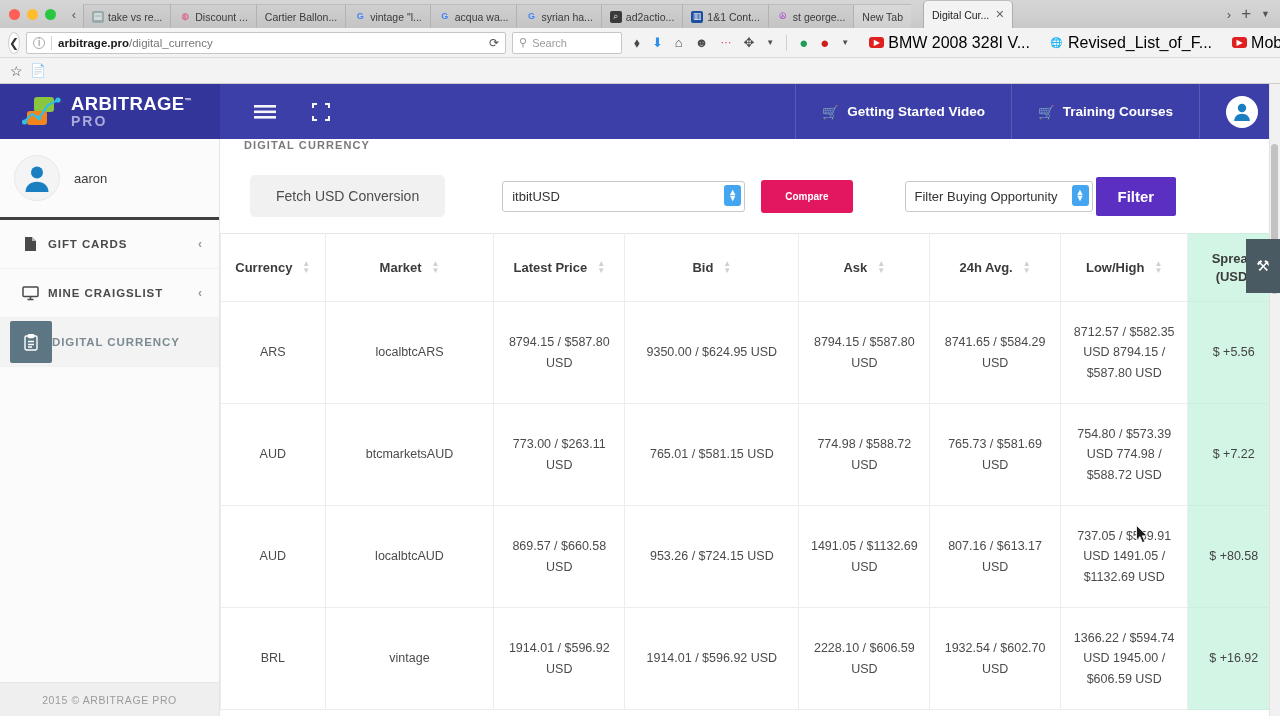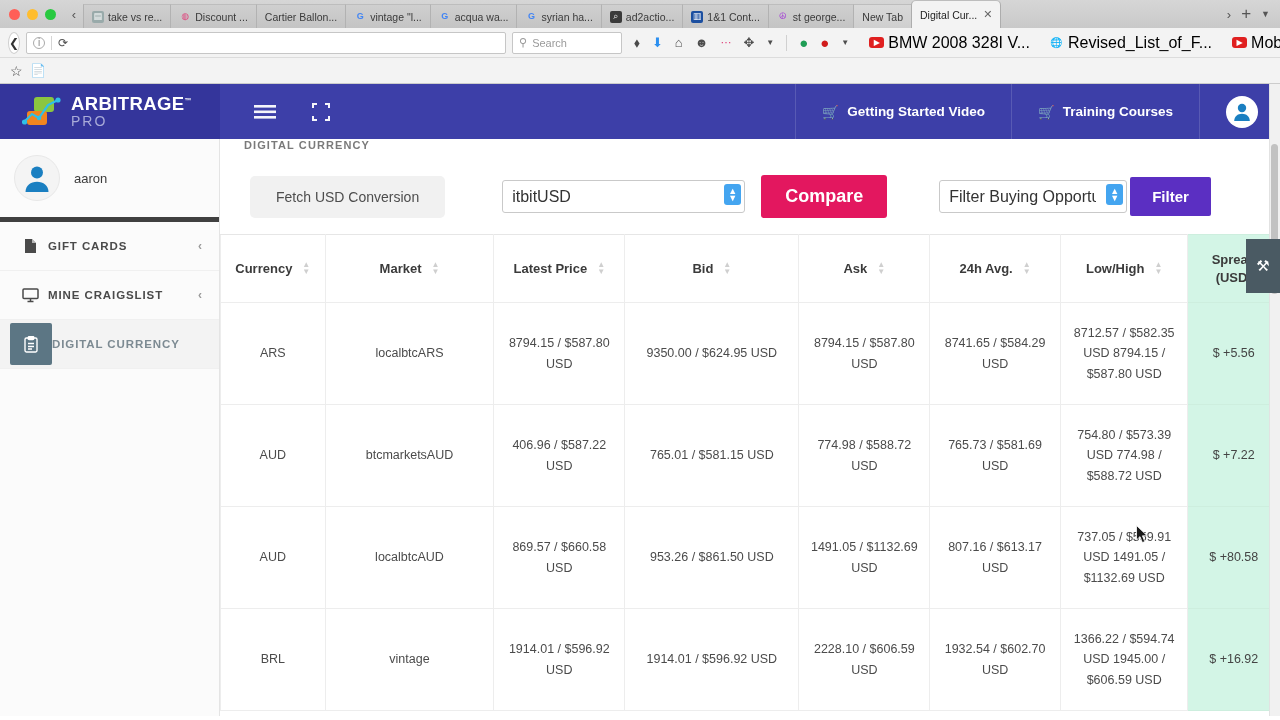--- a/index.html
+++ b/index.html
@@ -46,20 +46,21 @@
     position: relative;
   }
   .tab .tab-label { overflow: hidden; text-overflow: ellipsis; white-space: nowrap; }
   .tab.active {
     background: #f3f3f3;
     height: 28px;
     border-top-left-radius: 5px; border-top-right-radius: 5px;
     color: #1d1d1d;
     border-left: 1px solid #adadad; border-right: 1px solid #adadad;
     z-index: 3;
+    margin-left: 12px;
   }
   .tab.newtab { background: linear-gradient(#d9d9d9,#cfcfcf); }
   .tab-favicon {
     width: 12px; height: 12px; flex: 0 0 12px;
     display: flex; align-items: center; justify-content: center;
     font-size: 9px; line-height: 1;
     border-radius: 2px;
   }
   .tab-close { font-size: 11px; color: #666; margin-left: 2px; }
   .tabstrip-right {
@@ -124,21 +125,21 @@
     display: flex; align-items: center; gap: 7px; padding-left: 22px;
   }
   .logo-mark { width: 42px; height: 34px; position: relative; flex: 0 0 42px; }
   .brand-text { line-height: 1; }
   .brand-text .b1 {
     color: #fff; font-size: 18.5px; font-weight: 700; letter-spacing: .4px;
     display: block; position: relative;
   }
   .brand-text .b1 sup { font-size: 7px; vertical-align: super; }
   .brand-text .b2 {
-    color: #a9abd8; font-size: 14px; font-weight: 400; letter-spacing: 2px; display: block;
+    color: #a9abd8; font-size: 14px; font-weight: 700; letter-spacing: 2px; display: block;
     margin-top: 1px;
   }
   .header-tools { display: flex; align-items: center; gap: 36px; padding-left: 34px; }
   .icon-btn { color: #fff; opacity: .95; display: flex; align-items: center; }
   .header-right { margin-left: auto; display: flex; align-items: center; }
   .hdr-link {
     color: #fff; font-size: 13.5px; font-weight: 700;
     display: flex; align-items: center; gap: 8px;
     padding: 0 26px; height: 100%;
     border-left: 1px solid rgba(255,255,255,.14);
@@ -152,21 +153,21 @@
     display: flex; align-items: center; justify-content: center;
   }
 
   
   .body-wrap { display: flex; height: 577px; }
   .sidebar {
     width: 220px; flex: 0 0 220px; background: #fbfbfb;
     border-right: 1px solid #e4e4e4; position: relative;
   }
   .user-block { display: flex; align-items: center; gap: 14px; padding: 16px 0 16px 14px;
-    border-bottom: 5px solid #404040; }
+    border-bottom: 3px solid #404040; }
   .user-avatar {
     width: 46px; height: 46px; border-radius: 50%;
     background: #f4f4f4; border: 1px solid #e8e8e8;
     display: flex; align-items: center; justify-content: center;
   }
   .user-name { font-size: 13px; color: #3b3b3b; }
   .nav-item {
     display: flex; align-items: center; height: 49px;
     padding-left: 12px; gap: 0;
     font-size: 11.5px; font-weight: 700; letter-spacing: .9px;
@@ -205,34 +206,34 @@
   .btn-fetch {
     background: #f1f1f1; color: #4d4d4d; font-size: 14px;
     border: none; border-radius: 5px; padding: 13px 26px; cursor: pointer;
   }
   .select-wrap {
     position: relative; margin-left: 57px;
   }
   .sel {
     appearance: none; -webkit-appearance: none;
     background: #fff; border: 1px solid #c9c9c9; border-radius: 3px;
-    font-size: 16px; color: #333; padding: 7px 30px 7px 9px;
+    font-size: 13px; color: #333; padding: 7px 30px 7px 9px;
     font-family: "Liberation Sans", sans-serif;
   }
   .sel.itbit { width: 243px; }
   .sel.filterbuy { width: 188px; }
   .sel-arrows {
     position: absolute; right: 4px; top: 4px;
     width: 17px; height: 21px; border-radius: 3px;
     background: #44a5f0;
     display: flex; flex-direction: column; align-items: center; justify-content: center;
     color: #fff; line-height: .72; font-size: 9px; pointer-events: none;
   }
   .btn-compare {
-    background: #e3175f; color: #fff; font-size: 18px; font-weight: 700;
+    background: #e3175f; color: #fff; font-size: 10px; font-weight: 700;
     border: none; border-radius: 3px; padding: 11px 24px;
     margin-left: 16px; cursor: pointer;
   }
   .btn-filter {
     background: #5b2fc2; color: #fff; font-size: 15px; font-weight: 700;
     border: none; border-radius: 2px; padding: 11px 22px;
     margin-left: 3px; cursor: pointer;
   }
   .filter-group { display: flex; align-items: center; margin-left: 52px; }
 
@@ -332,20 +333,21 @@
       <span style="font-size:17px;">+</span>
       <span style="font-size:9px;">▼</span>
     </div>
   </div>
 
   <div class="navbar">
     <div class="nav-back">❮</div>
     <div class="urlbar">
       <span class="url-info">i</span>
       <span class="url-sep"></span>
+      <span class="url-text"><b>arbitrage.pro</b><span>/digital_currency</span></span>
       <span class="url-reload">⟳</span>
     </div>
     <div class="searchbar">
       <span>⚲</span>
       <span>Search</span>
     </div>
     <div class="nav-icons">
       <span class="nav-ic" style="color:#4a4a4a;">⬧</span>
       <span class="nav-ic" style="color:#2b8ff0;">⬇</span>
       <span class="nav-ic">⌂</span>
@@ -476,20 +478,21 @@
         <span class="ni-ico">
           <svg width="14" height="17" viewBox="0 0 14 17" fill="none" stroke="#fff" stroke-width="1.4">
               <rect x="1" y="2" width="12" height="14" rx="1.4"></rect>
               <rect x="4.2" y="0.6" width="5.6" height="3" rx="1" fill="#fff"></rect>
               <path d="M4 7.5h6M4 10.5h6M4 13h4"></path>
             </svg>
         </span>
         <span class="ni-label">DIGITAL CURRENCY</span>
       </div>
 
+      <div class="footer-note">2015 © ARBITRAGE PRO</div>
     </div>
 
     <div class="main">
       <div class="page-title">DIGITAL CURRENCY</div>
 
       <div class="toolbar">
         <button class="btn-fetch">Fetch USD Conversion</button>
 
         <div class="select-wrap">
           <select class="sel itbit">
@@ -584,32 +587,32 @@
             <td>8794.15 / $587.80 USD</td>
             <td>9350.00 / $624.95 USD</td>
             <td>8794.15 / $587.80 USD</td>
             <td>8741.65 / $584.29 USD</td>
             <td>8712.57 / $582.35 USD 8794.15 / $587.80 USD</td>
             <td class="spread-col">$ +5.56</td>
           </tr>
           <tr>
             <td>AUD</td>
             <td>btcmarketsAUD</td>
-            <td>406.96 / $587.22 USD</td>
+            <td>773.00 / $263.11 USD</td>
             <td>765.01 / $581.15 USD</td>
             <td>774.98 / $588.72 USD</td>
             <td>765.73 / $581.69 USD</td>
             <td>754.80 / $573.39 USD 774.98 / $588.72 USD</td>
             <td class="spread-col">$ +7.22</td>
           </tr>
           <tr>
             <td>AUD</td>
             <td>localbtcAUD</td>
             <td>869.57 / $660.58 USD</td>
-            <td>953.26 / $861.50 USD</td>
+            <td>953.26 / $724.15 USD</td>
             <td>1491.05 / $1132.69 USD</td>
             <td>807.16 / $613.17 USD</td>
             <td>737.05 / $559.91 USD 1491.05 / $1132.69 USD</td>
             <td class="spread-col">$ +80.58</td>
           </tr>
           <tr>
             <td>BRL</td>
             <td>vintage</td>
             <td>1914.01 / $596.92 USD</td>
             <td>1914.01 / $596.92 USD</td>

